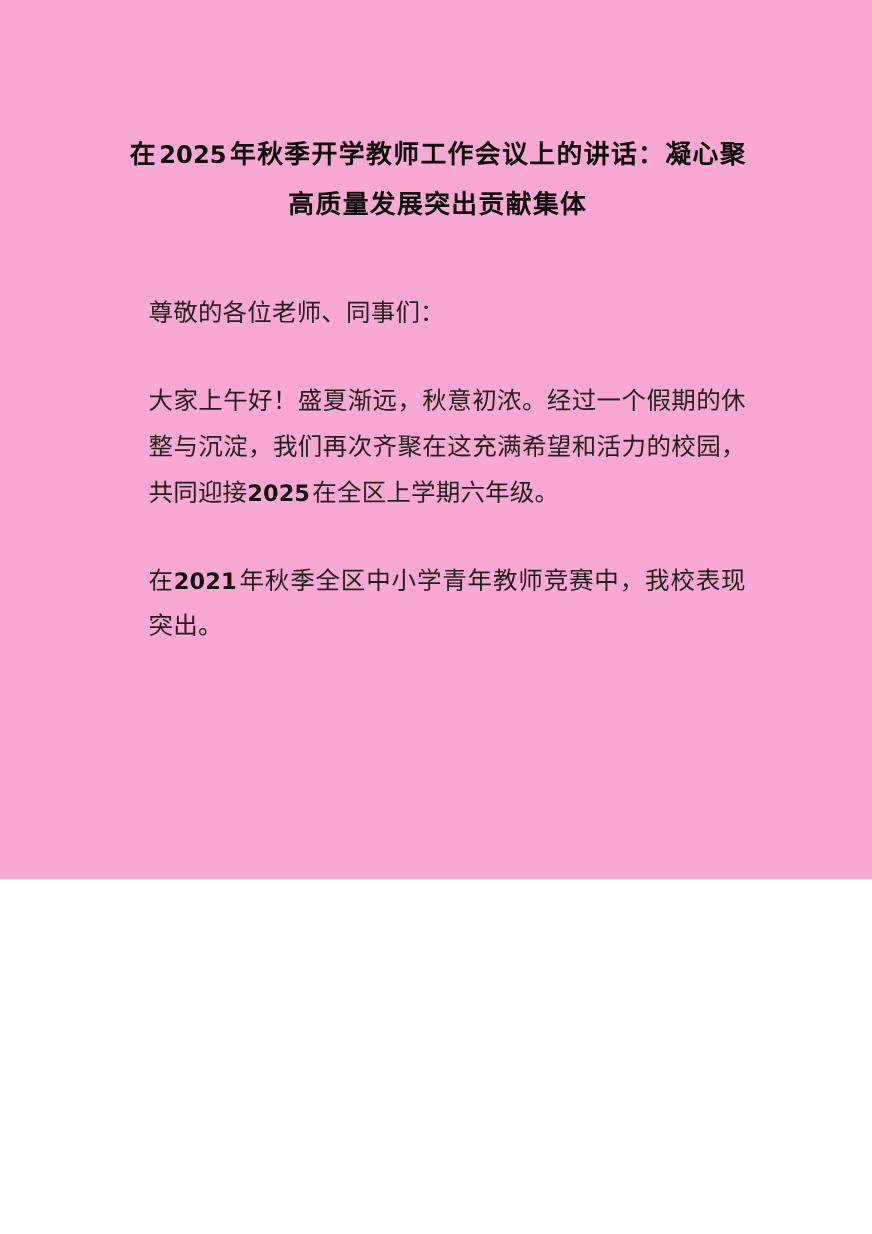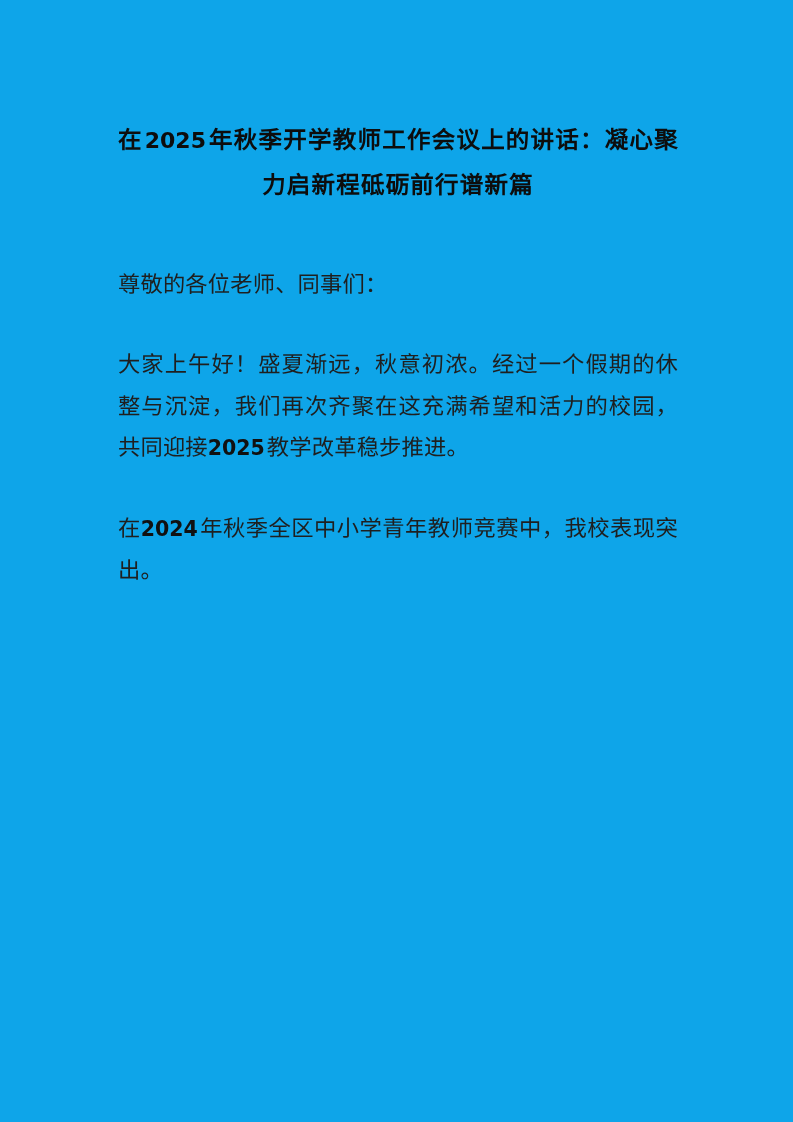--- a/index.html
+++ b/index.html
@@ -13,22 +13,22 @@
     height: 1122px;
     overflow: hidden;
     font-family: "DejaVu Serif", "Liberation Serif", serif;
     color: #1a1a1a;
     -webkit-font-smoothing: antialiased;
   }
 
   .page {
     position: relative;
     width: 793px;
-    height: 1122px;
-    background: #0ea5e9;
+    height: 799px;
+    background: #f9a8d4;
     box-sizing: border-box;
   }
 
   .content {
     position: absolute;
     left: 118px;
     top: 0;
     width: 560px;
   }
 
@@ -65,21 +65,21 @@
     letter-spacing: 0;
     padding: 0 2px;
   }
 
   
   .body-block {
     margin-top: 56px;
   }
 
   p.para {
-    margin: 0 0 39px 0;
+    margin: 0 0 39px 17px;
     font-size: 22.3px;
     line-height: 41.3px;
     text-align: justify;
     text-align-last: left;
     letter-spacing: 0.15px;
     color: #1f1f1f;
     font-weight: 400;
     font-family: "DejaVu Serif", "Liberation Serif", serif;
     word-break: break-all;
   }
@@ -100,28 +100,28 @@
   }
 </style>
 </head>
 <body>
 
 <div class="page">
   <div class="content">
 
     <h1 class="doc-title">
       <span class="ttl-line ttl-line-1"><span>在</span><span class="num">2025</span><span>年秋季开学教师工作会议上的讲话：凝心聚</span></span>
-      <span class="ttl-line ttl-line-2">力启新程砥砺前行谱新篇</span>
+      <span class="ttl-line ttl-line-2">高质量发展突出贡献集体</span>
     </h1>
 
     <div class="body-block">
 
       <p class="para salutation">尊敬的各位老师、同事们：</p>
 
-      <p class="para"><span>大家上午好！盛夏渐远，秋意初浓。经过一个假期的休整与沉淀，我们再次齐聚在这充满希望和活力的校园，共同迎接</span><span class="num">2025</span><span>教学改革稳步推进。</span></p>
+      <p class="para"><span>大家上午好！盛夏渐远，秋意初浓。经过一个假期的休整与沉淀，我们再次齐聚在这充满希望和活力的校园，共同迎接</span><span class="num">2025</span><span>在全区上学期六年级。</span></p>
 
 
 
-      <p class="para"><span>在</span><span class="num">2024</span><span>年秋季全区中小学青年教师竞赛中，我校表现突出。</span></p>
+      <p class="para"><span>在</span><span class="num">2021</span><span>年秋季全区中小学青年教师竞赛中，我校表现突出。</span></p>
 
     </div>
   </div>
 </div>
 
 </body></html>

